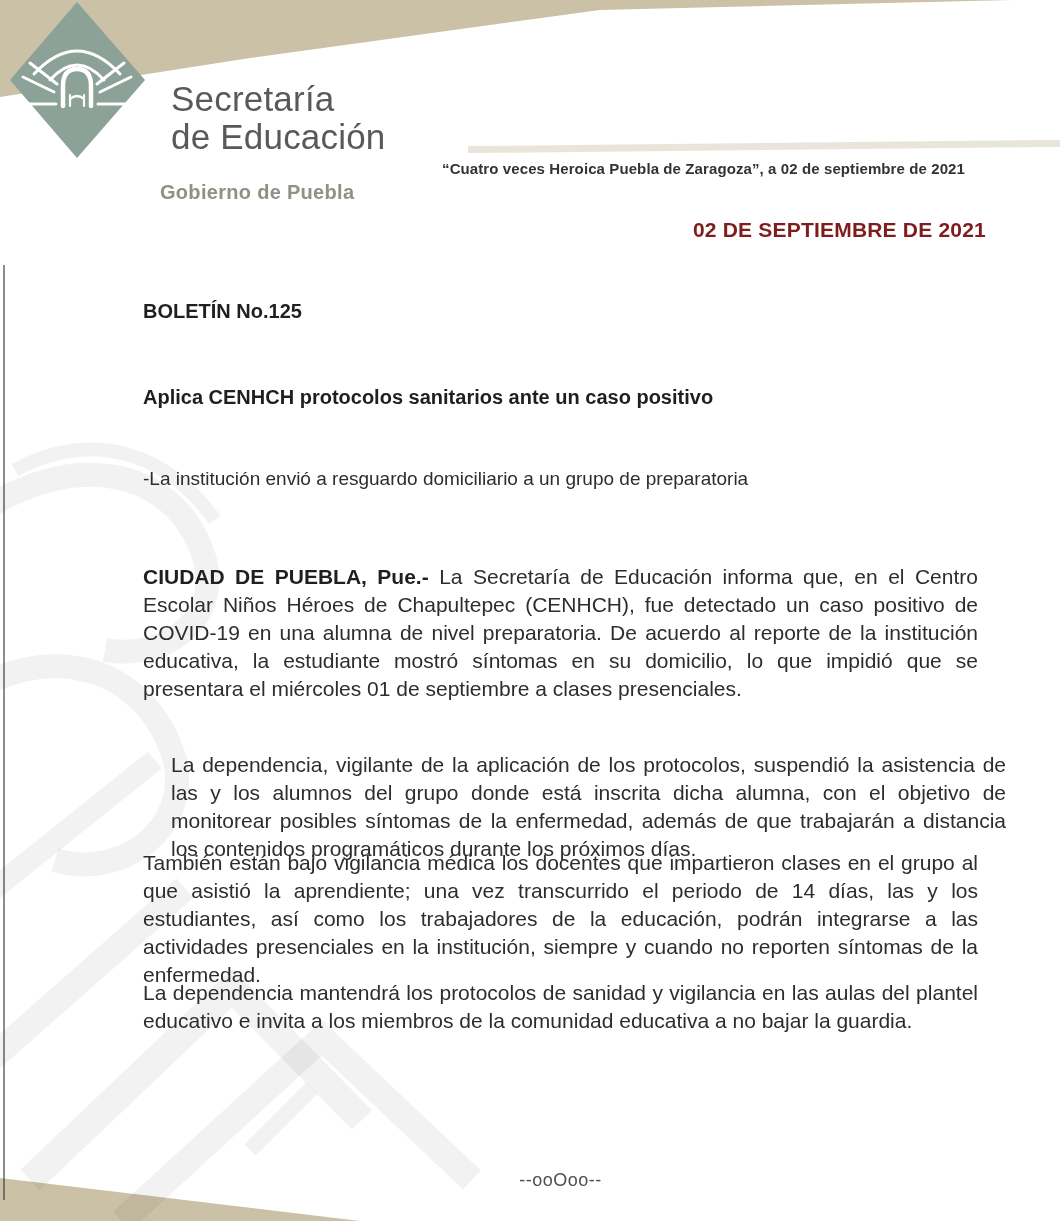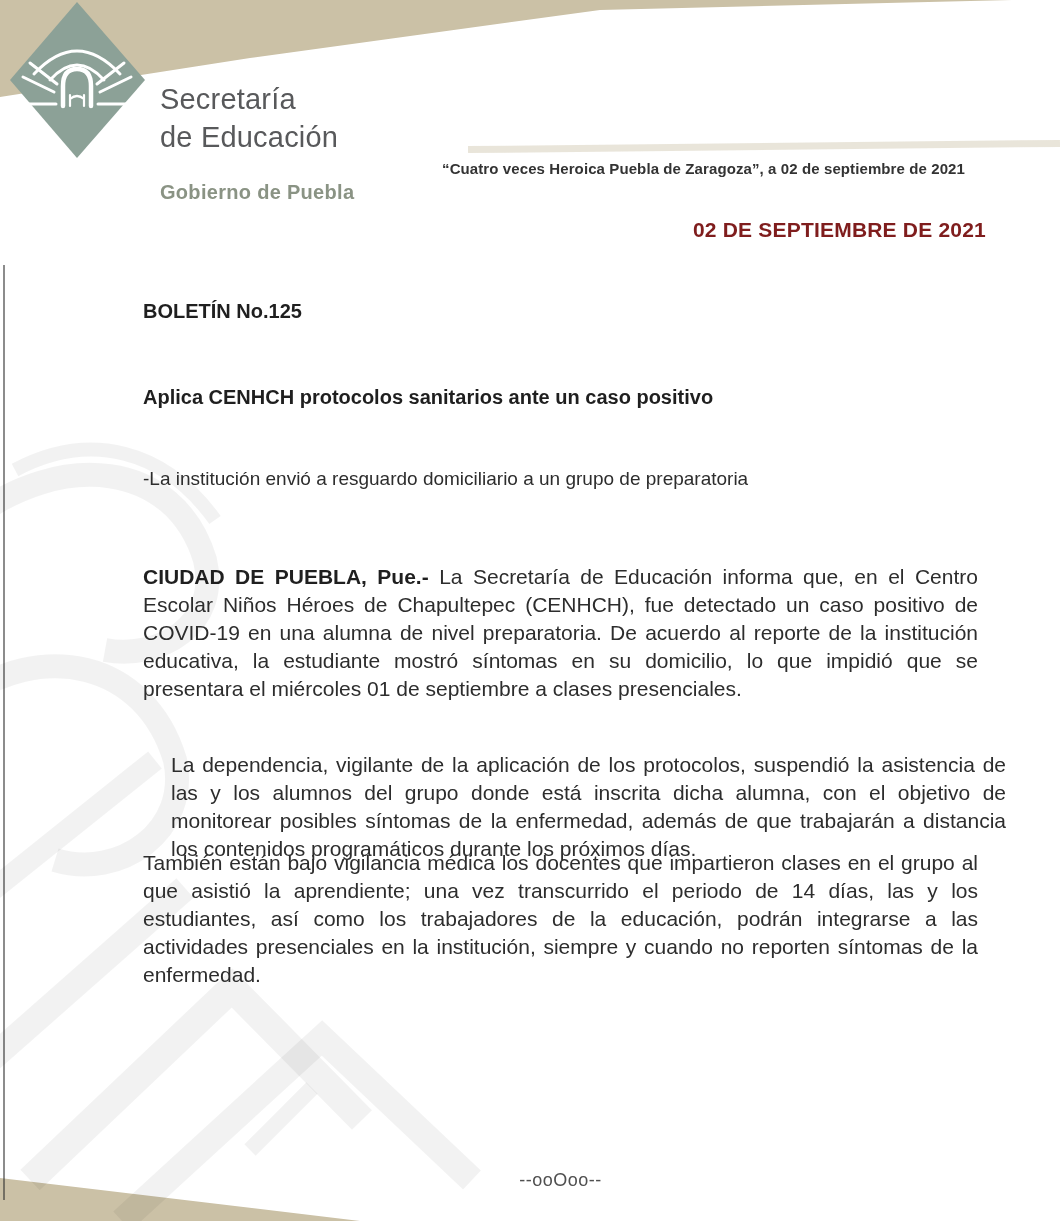--- a/index.html
+++ b/index.html
@@ -28,21 +28,21 @@
     clip-path:polygon(0 1178px,360px 1221px,0 1221px);
   }
   .page-edge-line{
     position:absolute;left:3px;top:265px;width:2px;height:935px;
     background:rgba(45,45,45,0.55);
   }
   .watermark{position:absolute;left:0;top:360px;pointer-events:none;}
   
   .logo-svg{position:absolute;left:0;top:0;}
   .logo-text{position:absolute;left:160px;top:80px;line-height:1.0;}
-  .org-line{font-size:29px;color:#58595b;font-weight:400;letter-spacing:0.2px;line-height:38px;}
+  .org-line{font-size:35px;color:#58595b;font-weight:400;letter-spacing:0.2px;line-height:38px;margin-left:11px;}
   .gov-line{font-size:20px;color:#8a9384;font-weight:700;margin-top:26px;letter-spacing:0.3px;}
   
   .quote-line{
     position:absolute;right:95px;top:160px;
     font-size:15px;font-weight:700;color:#333333;letter-spacing:0.1px;
   }
   .date-line{
     position:absolute;right:74px;top:218px;
     font-size:21px;font-weight:700;color:#7f1d1d;letter-spacing:0.2px;
   }
@@ -113,16 +113,17 @@
   <div class="col boletin-no">BOLETÍN No.125</div>
   <div class="col subtitle">-La institución envió a resguardo domiciliario a un grupo de preparatoria</div>
   <div class="col title">Aplica CENHCH protocolos sanitarios ante un caso positivo</div>
 
   <p class="col para p1"><strong>CIUDAD DE PUEBLA, Pue.-</strong> <span>La Secretaría de Educación informa que, en el Centro Escolar Niños Héroes de Chapultepec (CENHCH), fue detectado un caso positivo de COVID-19 en una alumna de nivel preparatoria. De acuerdo al reporte de la institución educativa, la estudiante mostró síntomas en su domicilio, lo que impidió que se presentara el miércoles 01 de septiembre a clases presenciales.</span></p>
 
   <p class="col para p2">La dependencia, vigilante de la aplicación de los protocolos, suspendió la asistencia de las y los alumnos del grupo donde está inscrita dicha alumna, con el objetivo de monitorear posibles síntomas de la enfermedad, además de que trabajarán a distancia los contenidos programáticos durante los próximos días.</p>
 
   <p class="col para p3">También están bajo vigilancia médica los docentes que impartieron clases en el grupo al que asistió la aprendiente; una vez transcurrido el periodo de 14 días, las y los estudiantes, así como los trabajadores de la educación, podrán integrarse a las actividades presenciales en la institución, siempre y cuando no reporten síntomas de la enfermedad.</p>
 
+  <p class="col para p4">La dependencia mantendrá los protocolos de sanidad y vigilancia en las aulas del plantel educativo e invita a los miembros de la comunidad educativa a no bajar la guardia.</p>
 
   <div class="closing">--ooOoo--</div>
 
 </div>
 
 </body></html>

